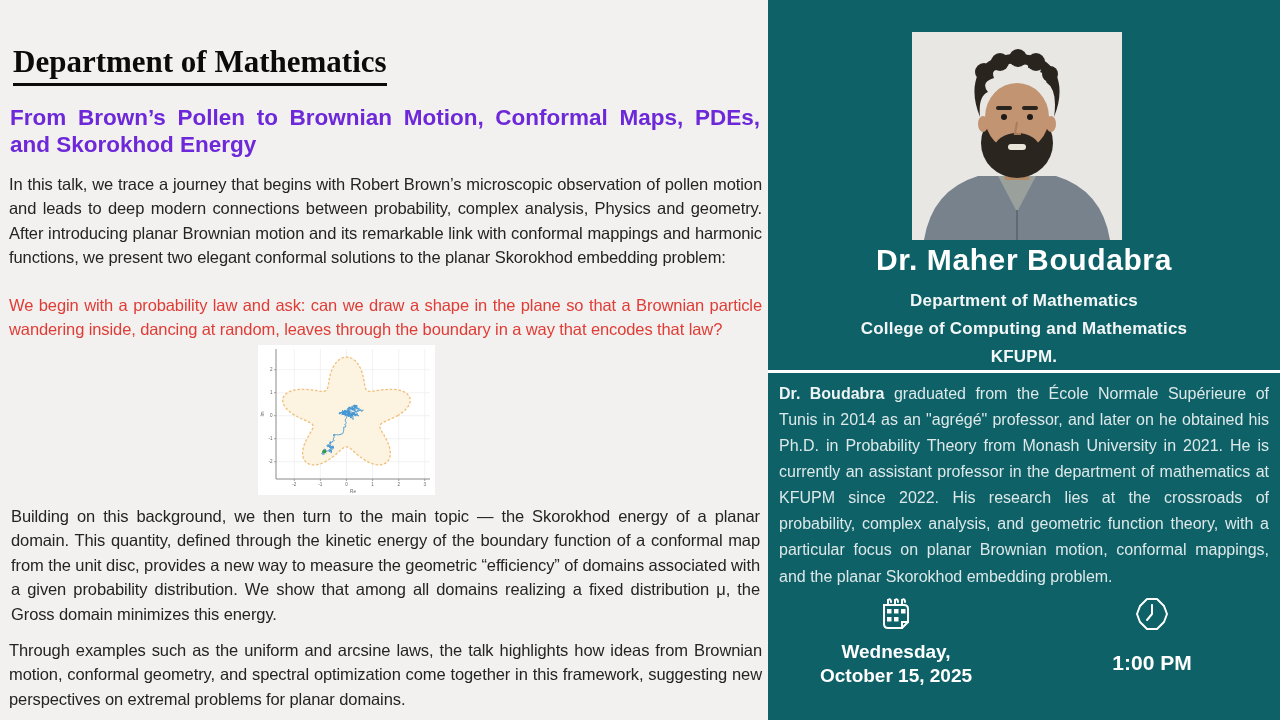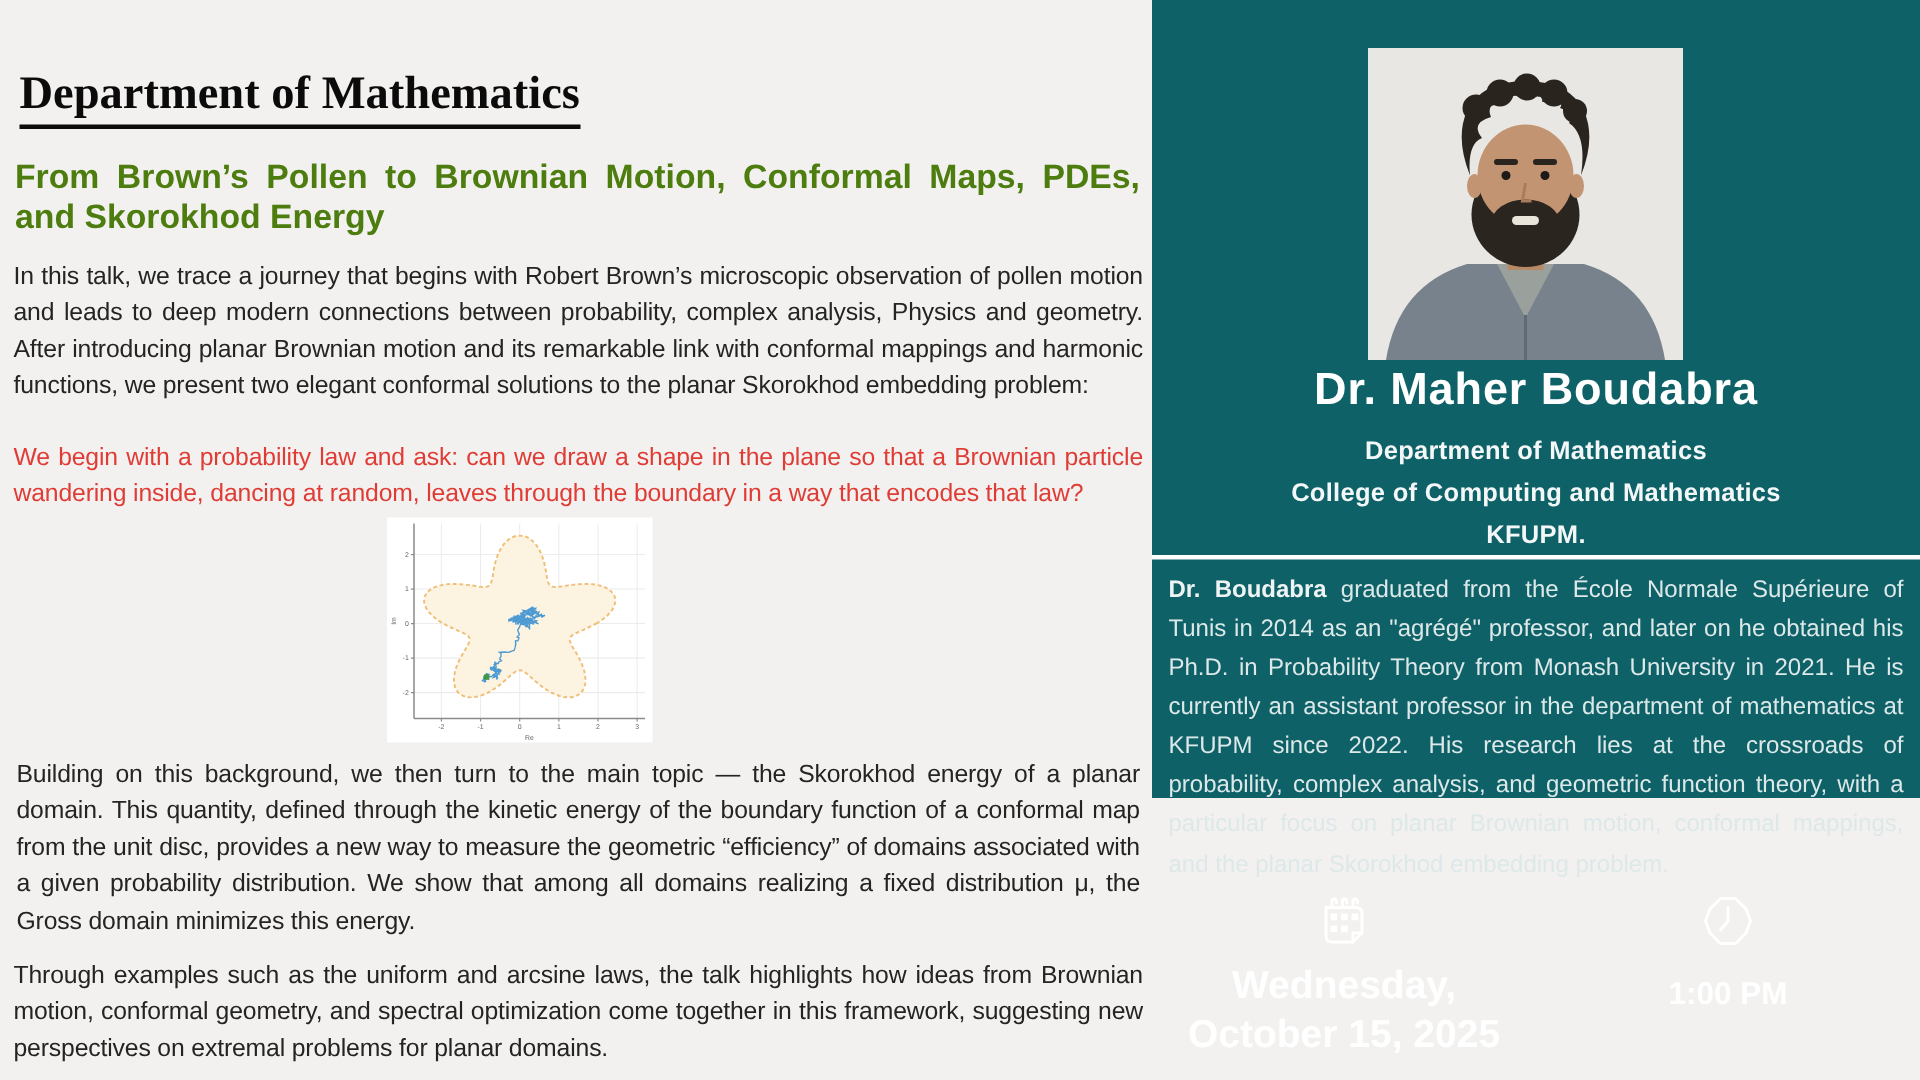--- a/index.html
+++ b/index.html
@@ -5,44 +5,44 @@
   html,body{margin:0;padding:0;background:#888;}
   .slide{position:relative;width:1280px;height:720px;overflow:hidden;background:#f2f1ef;
          font-family:"Liberation Sans",sans-serif;color:#222;}
   .abs{position:absolute;}
   
   .left-panel{left:0;top:0;width:768px;height:720px;background:#f2f1ef;}
   .college{left:13px;top:18px;font-size:17.5px;font-weight:bold;color:#111;letter-spacing:.2px;}
   .dept{left:13px;top:44px;margin:0;font-family:"Liberation Serif",serif;font-size:31px;
         font-weight:bold;color:#0b0b0b;border-bottom:3px solid #0b0b0b;padding-bottom:3px;}
   .talk-title{left:10px;top:104px;width:750px;margin:0;font-size:22.5px;font-weight:bold;
-              line-height:1.22;text-align:justify;color:#4d7c0f;}
+              line-height:1.22;text-align:justify;color:#6d28d9;}
   .body-par{margin:0;font-size:16.5px;line-height:1.48;text-align:justify;color:#242424;
             letter-spacing:-0.1px;}
   .p-intro{left:9px;top:172px;width:753px;}
   .p-question{left:9px;top:293px;width:753px;color:#e03c36;}
   .p-main{left:11px;top:504px;width:749px;}
   .p-closing{left:9px;top:638px;width:753px;}
   .plot-box{left:258px;top:345px;width:177px;height:150px;background:#fff;margin:0;}
   
-  .right-panel{left:768px;top:0;width:512px;height:532px;background:#0d6167;color:#fff;}
+  .right-panel{left:768px;top:0;width:512px;height:720px;background:#0d6167;color:#fff;}
   .photo{left:144px;top:32px;width:210px;height:208px;background:#ebebe8;overflow:hidden;}
   .speaker-name{left:0;top:243px;width:512px;text-align:center;font-size:30px;font-weight:bold;
                 letter-spacing:.6px;color:#fff;}
   .aff{left:0;width:512px;text-align:center;font-size:17px;font-weight:bold;color:#f4f7f7;
        letter-spacing:.2px;}
   .aff1{top:291px;} .aff2{top:319px;} .aff3{top:347px;}
   .divider{left:0;top:370px;width:512px;height:3px;background:#fff;}
   .bio{left:11px;top:381px;width:490px;margin:0;font-size:16px;line-height:1.63;
        text-align:justify;color:#dde8e9;}
   .bio-lead{font-weight:bold;color:#eef4f4;margin-top:12px;}
   .event-row{left:0;top:596px;width:512px;display:flex;}
   .event-col{flex:1;display:flex;flex-direction:column;align-items:center;}
   .event-icon{width:36px;height:36px;}
-  .event-label{margin-top:8px;font-size:26px;font-weight:bold;text-align:center;
+  .event-label{margin-top:8px;font-size:19px;font-weight:bold;text-align:center;
                line-height:1.25;color:#fff;}
   .time-label{margin-top:18px;font-size:21px;}
 </style>
 </head>
 <body>
 
 <div class="slide">
 
   <div class="abs left-panel">
     <h1 class="abs dept">Department of Mathematics</h1>

